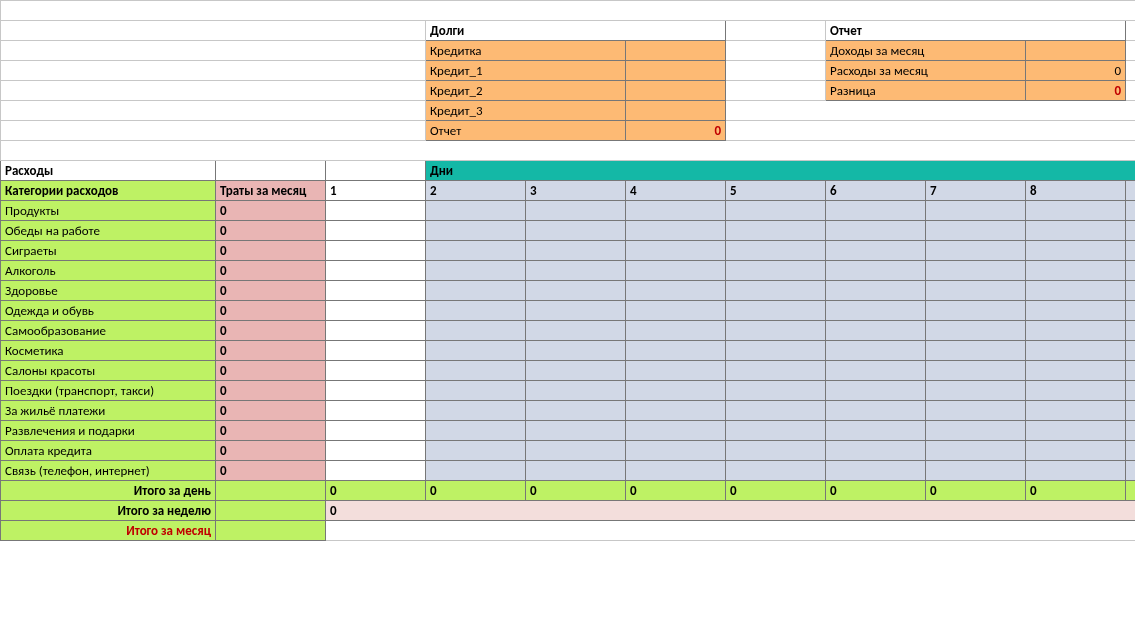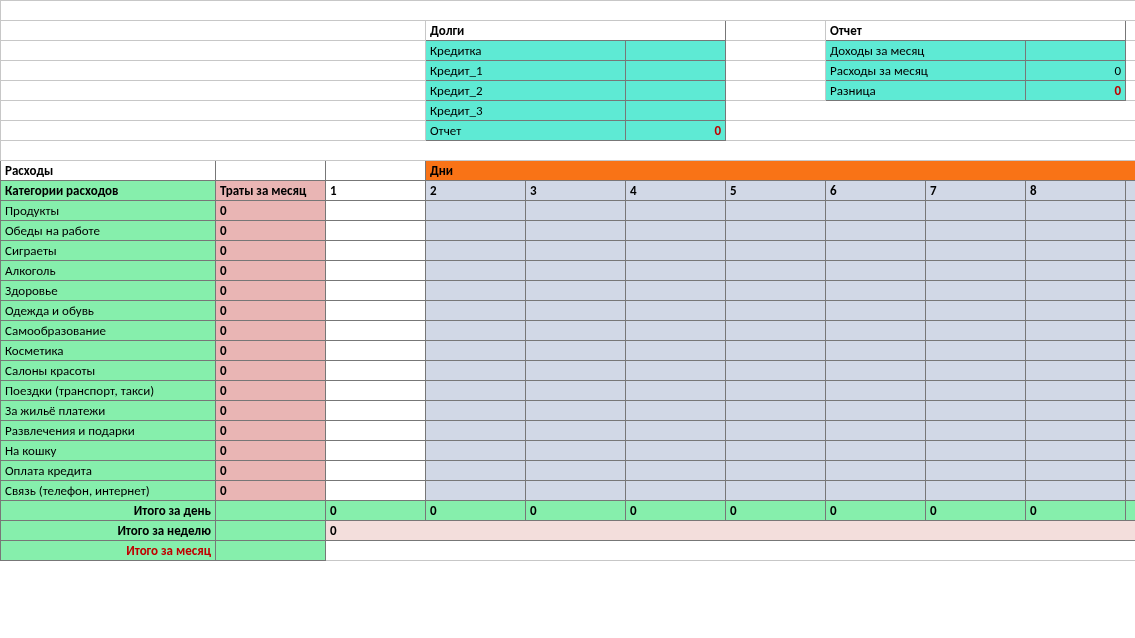--- a/index.html
+++ b/index.html
@@ -24,23 +24,23 @@
     white-space: nowrap;
     vertical-align: middle;
   }
   td.noborder { border: 1px solid #e6e6e6; }
   .hdr-center { text-align: left; font-weight: bold; }
   .right { text-align: right; }
   .bold { font-weight: bold; }
   .red { color: #c00000; }
 
   
-  .peach { background: #5eead4; margin-top: 8px; }
-  .cream { background: #f97316; }
-  .green { background: #86efac; }
+  .peach { background: #fdba74; margin-top: 8px; }
+  .cream { background: #14b8a6; }
+  .green { background: #bef264; }
   .rose  { background: #e9b5b4; }
   .blue  { background: #d1d8e6; }
   .roseL { background: #f3dedc; }
   .white { background: #fff; }
 
   
   .blk { border: 1px solid #777 !important; }
 </style>
 </head>
 <body>
@@ -294,33 +294,20 @@
         <td class="blue blk"></td>
         <td class="blue blk"></td>
         <td class="blue blk"></td>
         <td class="blue blk"></td>
         <td class="blue blk"></td>
         <td class="blue blk"></td>
         <td class="blue blk"></td>
         <td class="blue blk"></td>
       </tr>
       <tr>
-        <td class="green blk">На кошку</td>
-        <td class="rose hdr-center blk">0</td>
-        <td class="white blk"></td>
-        <td class="blue blk"></td>
-        <td class="blue blk"></td>
-        <td class="blue blk"></td>
-        <td class="blue blk"></td>
-        <td class="blue blk"></td>
-        <td class="blue blk"></td>
-        <td class="blue blk"></td>
-        <td class="blue blk"></td>
-      </tr>
-      <tr>
         <td class="green blk">Оплата кредита</td>
         <td class="rose hdr-center blk">0</td>
         <td class="white blk"></td>
         <td class="blue blk"></td>
         <td class="blue blk"></td>
         <td class="blue blk"></td>
         <td class="blue blk"></td>
         <td class="blue blk"></td>
         <td class="blue blk"></td>
         <td class="blue blk"></td>

